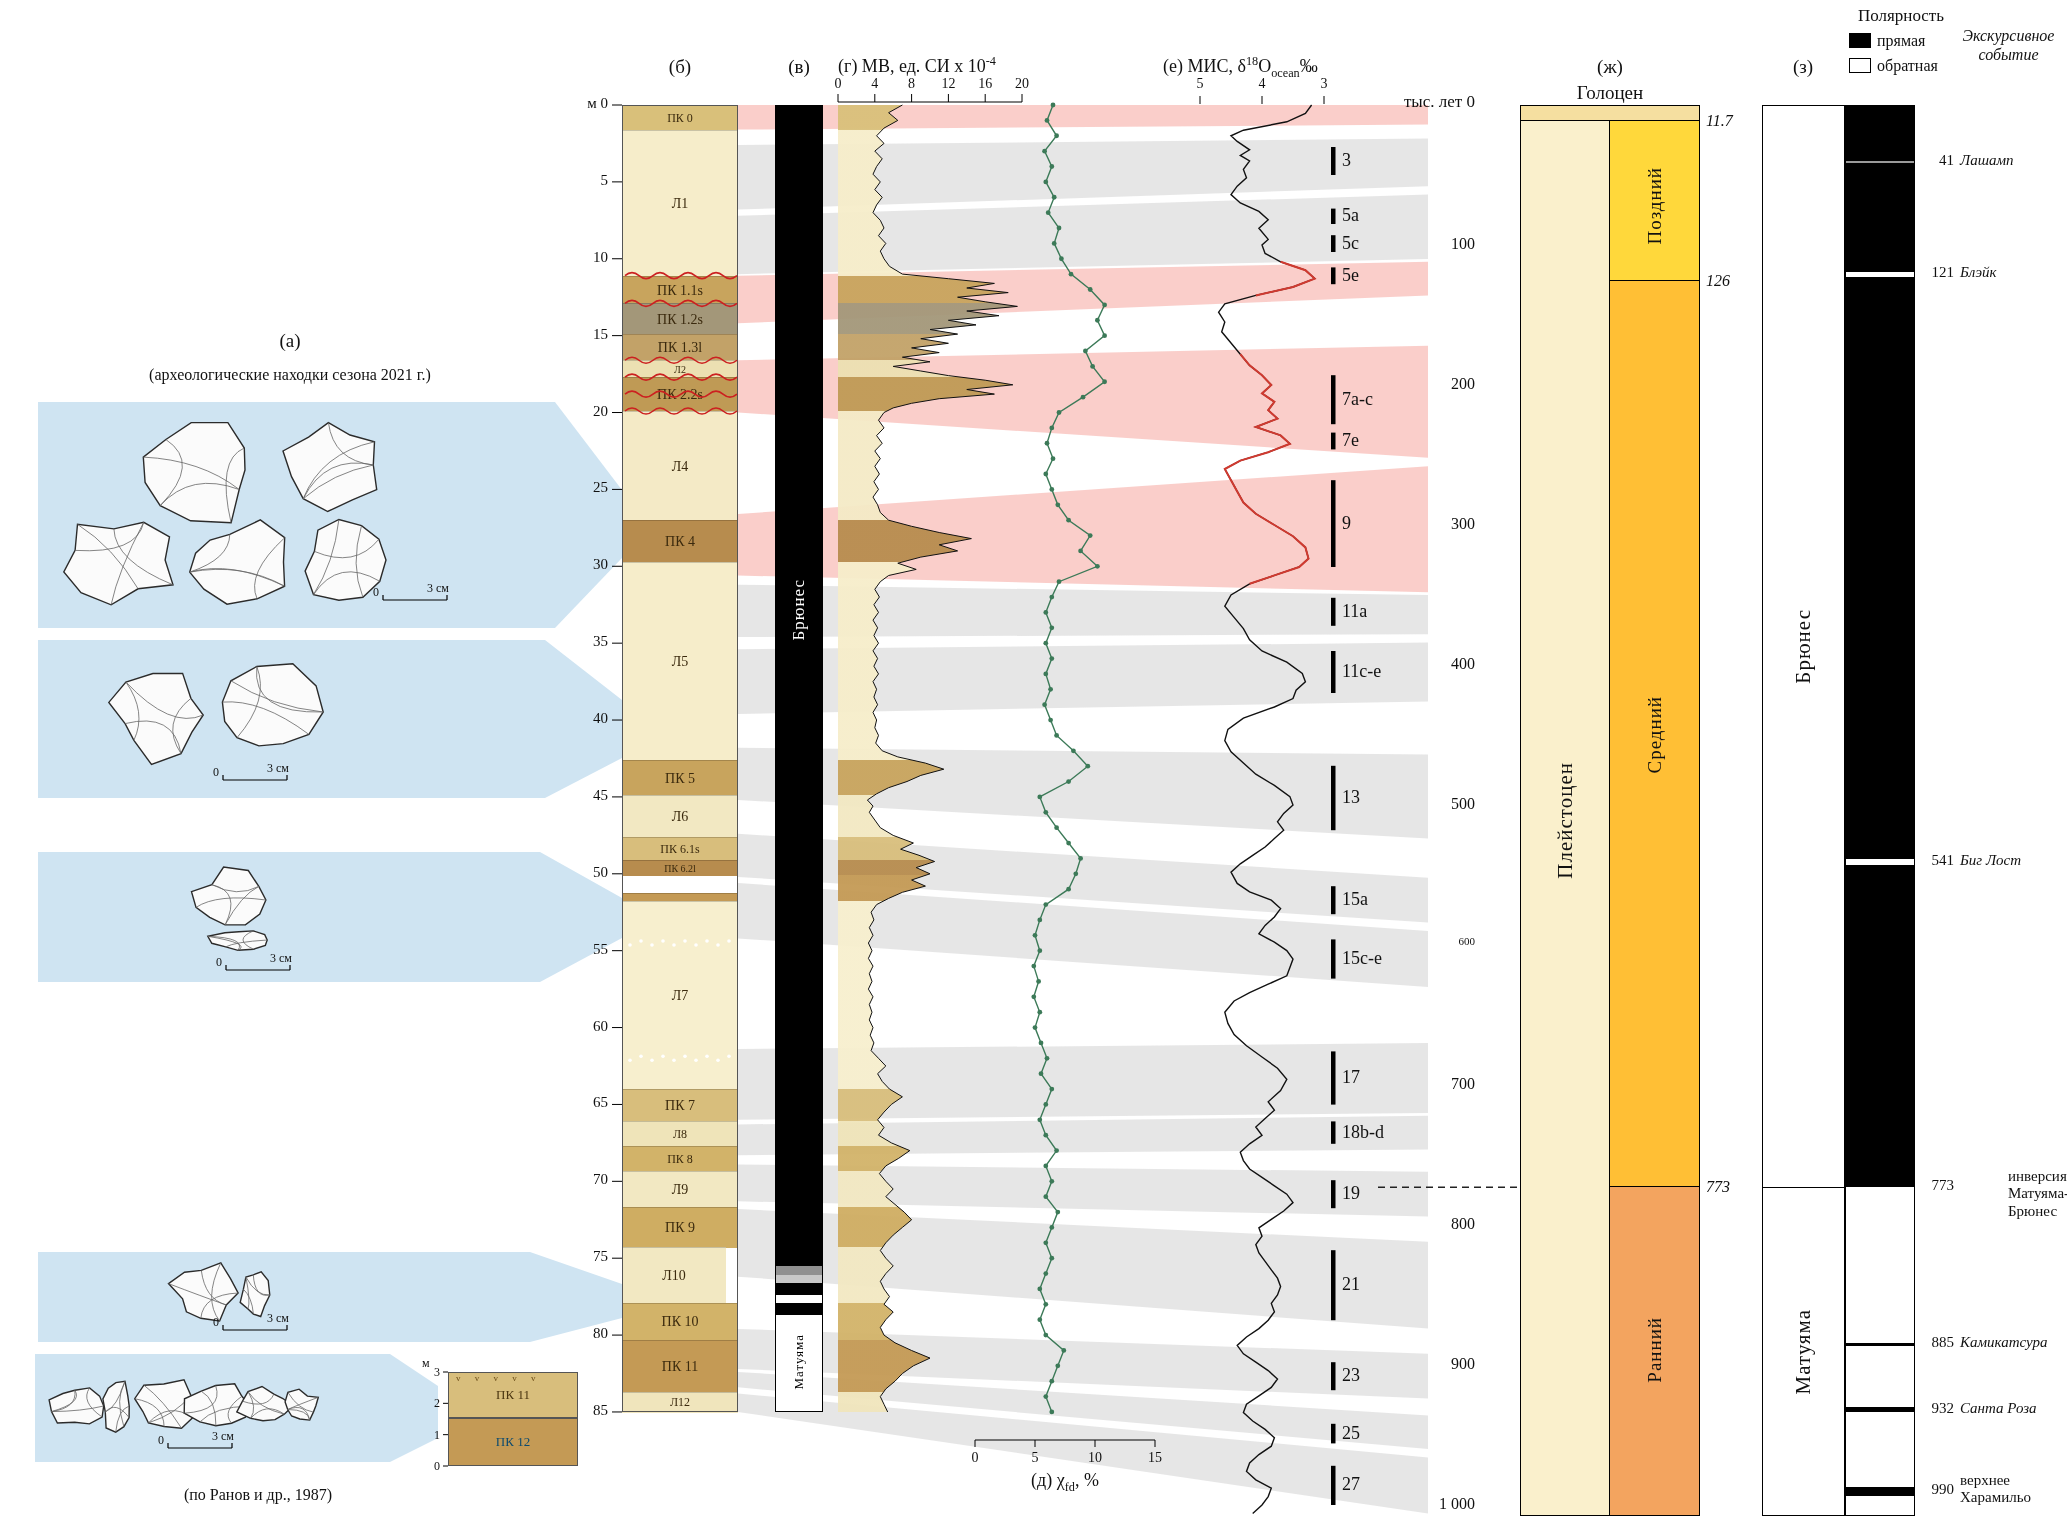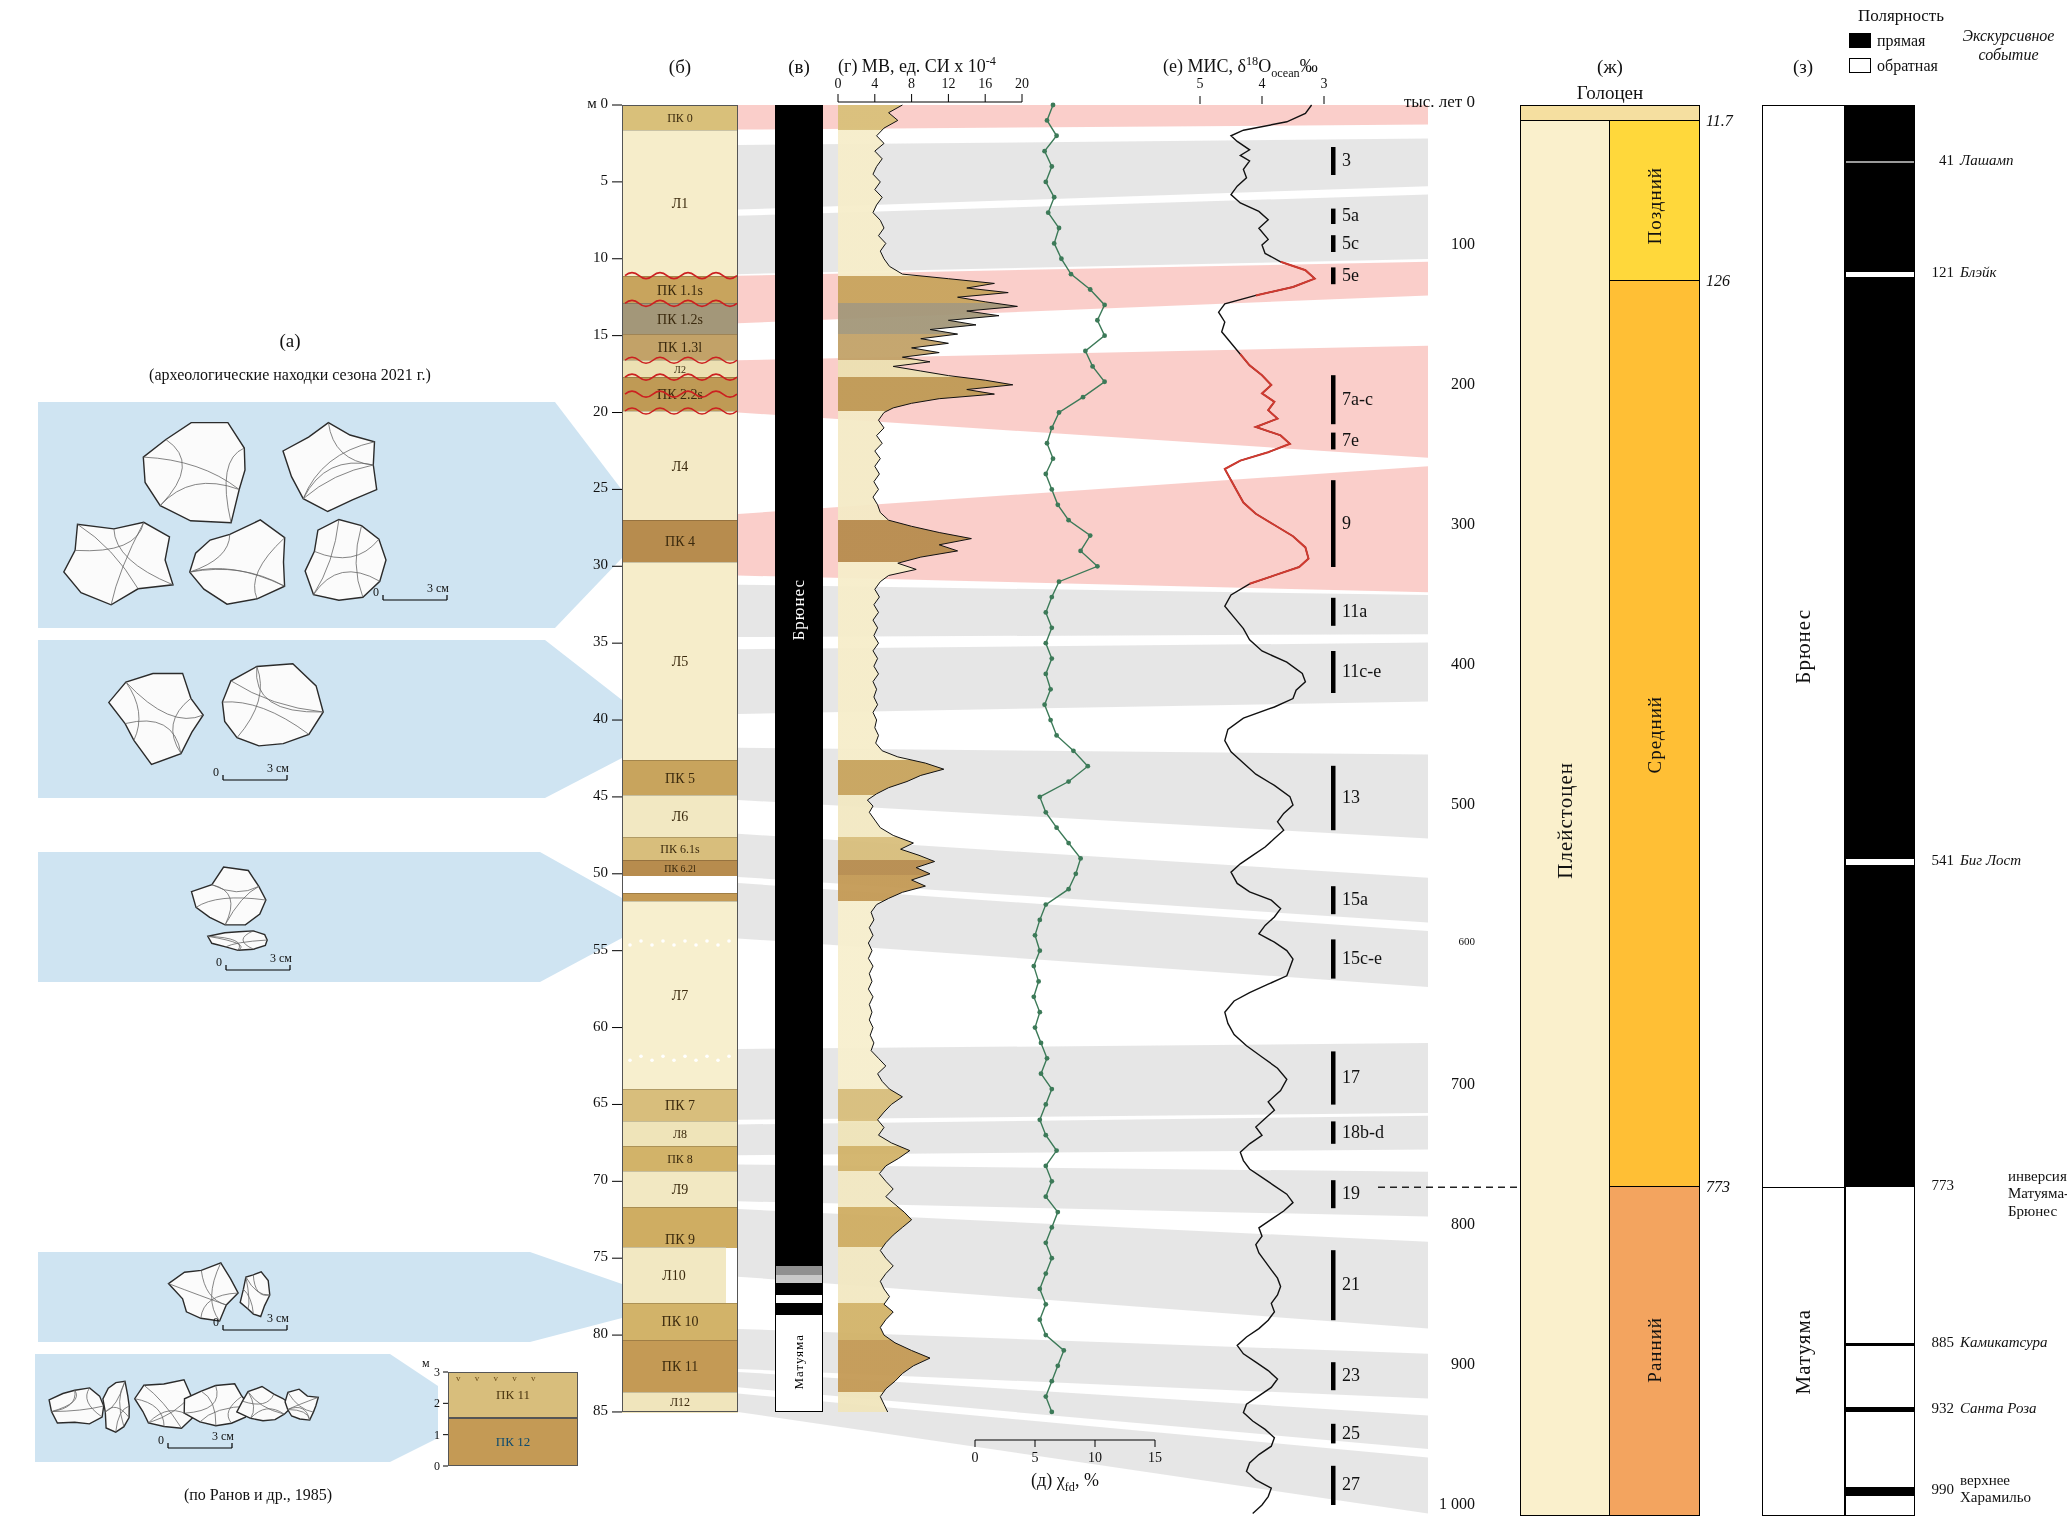--- a/index.html
+++ b/index.html
@@ -102,21 +102,21 @@
       </div>
       <div style="position: absolute; left: 622px; top: 1121.35px; width: 116px; height: 24.6016px; background: rgb(239, 228, 185); border-top: 1px solid rgba(0, 0, 0, 0.18); display: flex; align-items: center; justify-content: center;">
         <span style="font-size: 12px; color: rgb(59, 42, 14);">Л8</span>
       </div>
       <div style="position: absolute; left: 622px; top: 1145.96px; width: 116px; height: 24.6016px; background: rgb(210, 179, 105); border-top: 1px solid rgba(0, 0, 0, 0.18); display: flex; align-items: center; justify-content: center;">
         <span style="font-size: 12px; color: rgb(59, 42, 14);">ПК 8</span>
       </div>
       <div style="position: absolute; left: 622px; top: 1170.56px; width: 116px; height: 36.9024px; background: rgb(242, 232, 194); border-top: 1px solid rgba(0, 0, 0, 0.18); display: flex; align-items: center; justify-content: center;">
         <span style="font-size: 14px; color: rgb(59, 42, 14);">Л9</span>
       </div>
-      <div style="position: absolute; left: 622px; top: 1207.46px; width: 116px; height: 39.9776px; background: rgb(207, 173, 98); border-top: 1px solid rgba(0, 0, 0, 0.18); display: flex; align-items: flex-end; justify-content: center;">
+      <div style="position: absolute; left: 622px; top: 1207.46px; width: 116px; height: 39.9776px; background: rgb(207, 173, 98); border-top: 1px solid rgba(0, 0, 0, 0.18); display: flex; align-items: center; justify-content: center;">
         <span style="font-size: 14px; color: rgb(59, 42, 14);">ПК 9</span>
       </div>
       <div style="position: absolute; left: 622px; top: 1247.44px; width: 104px; height: 55.3536px; background: rgb(242, 232, 194); border-top: 1px solid rgba(0, 0, 0, 0.18); display: flex; align-items: center; justify-content: center;">
         <span style="font-size: 14px; color: rgb(59, 42, 14);">Л10</span>
       </div>
       <div style="position: absolute; left: 622px; top: 1302.79px; width: 116px; height: 36.9024px; background: rgb(210, 179, 105); border-top: 1px solid rgba(0, 0, 0, 0.18); display: flex; align-items: center; justify-content: center;">
         <span style="font-size: 14px; color: rgb(59, 42, 14);">ПК 10</span>
       </div>
       <div style="position: absolute; left: 622px; top: 1339.69px; width: 116px; height: 52.2784px; background: rgb(196, 154, 85); border-top: 1px solid rgba(0, 0, 0, 0.18); display: flex; align-items: center; justify-content: center;">
         <span style="font-size: 14px; color: rgb(59, 42, 14);">ПК 11</span>
@@ -606,21 +606,21 @@
       <span style="position: absolute; left: 456px; top: 1373px; font-size: 9px; letter-spacing: 6px; color: rgb(107, 77, 23);">v  v  v  v  v</span>
       <span style="position: absolute; left: 422px; top: 1356px; font-size: 12px;">м</span>
       <span style="position: absolute; left: 424px; top: 1365px; width: 16px; text-align: right; font-size: 12px;">3</span>
       <span style="position: absolute; left: 424px; top: 1396.33px; width: 16px; text-align: right; font-size: 12px;">2</span>
       <span style="position: absolute; left: 424px; top: 1427.67px; width: 16px; text-align: right; font-size: 12px;">1</span>
       <span style="position: absolute; left: 424px; top: 1459px; width: 16px; text-align: right; font-size: 12px;">0</span>
     </div>
 
   <span class="abs cx hdr" style="left:290px;top:330px;z-index:4">(а)</span>
   <span class="abs cx" style="left:290px;top:366px;font-size:16px;z-index:4">(археологические находки сезона 2021 г.)</span>
-  <span class="abs cx" style="left:258px;top:1486px;font-size:16px;z-index:4">(по Ранов и др., 1985)</span>
+  <span class="abs cx" style="left:258px;top:1486px;font-size:16px;z-index:4">(по Ранов и др., 1987)</span>
 
   <span class="abs cx hdr" style="left:680px;top:56px;z-index:4">(б)</span>
   <span class="abs cx hdr" style="left:799px;top:56px;z-index:4">(в)</span>
 
   <span class="abs" style="left:838px;top:54px;font-size:18px;white-space:nowrap;z-index:4"><span>(г) МВ, ед. СИ x 10</span><sup>-4</sup></span>
 
   <span class="abs cx" style="left:1065px;top:1470px;font-size:18px;z-index:4"><span>(д) χ</span><sub>fd</sub><span>, %</span></span>
 
   <span class="abs" style="left:1163px;top:54px;font-size:18px;white-space:nowrap;z-index:4"><span>(е) МИС, δ</span><sup>18</sup><span>O</span><sub>ocean</sub><span>‰</span></span>
 

